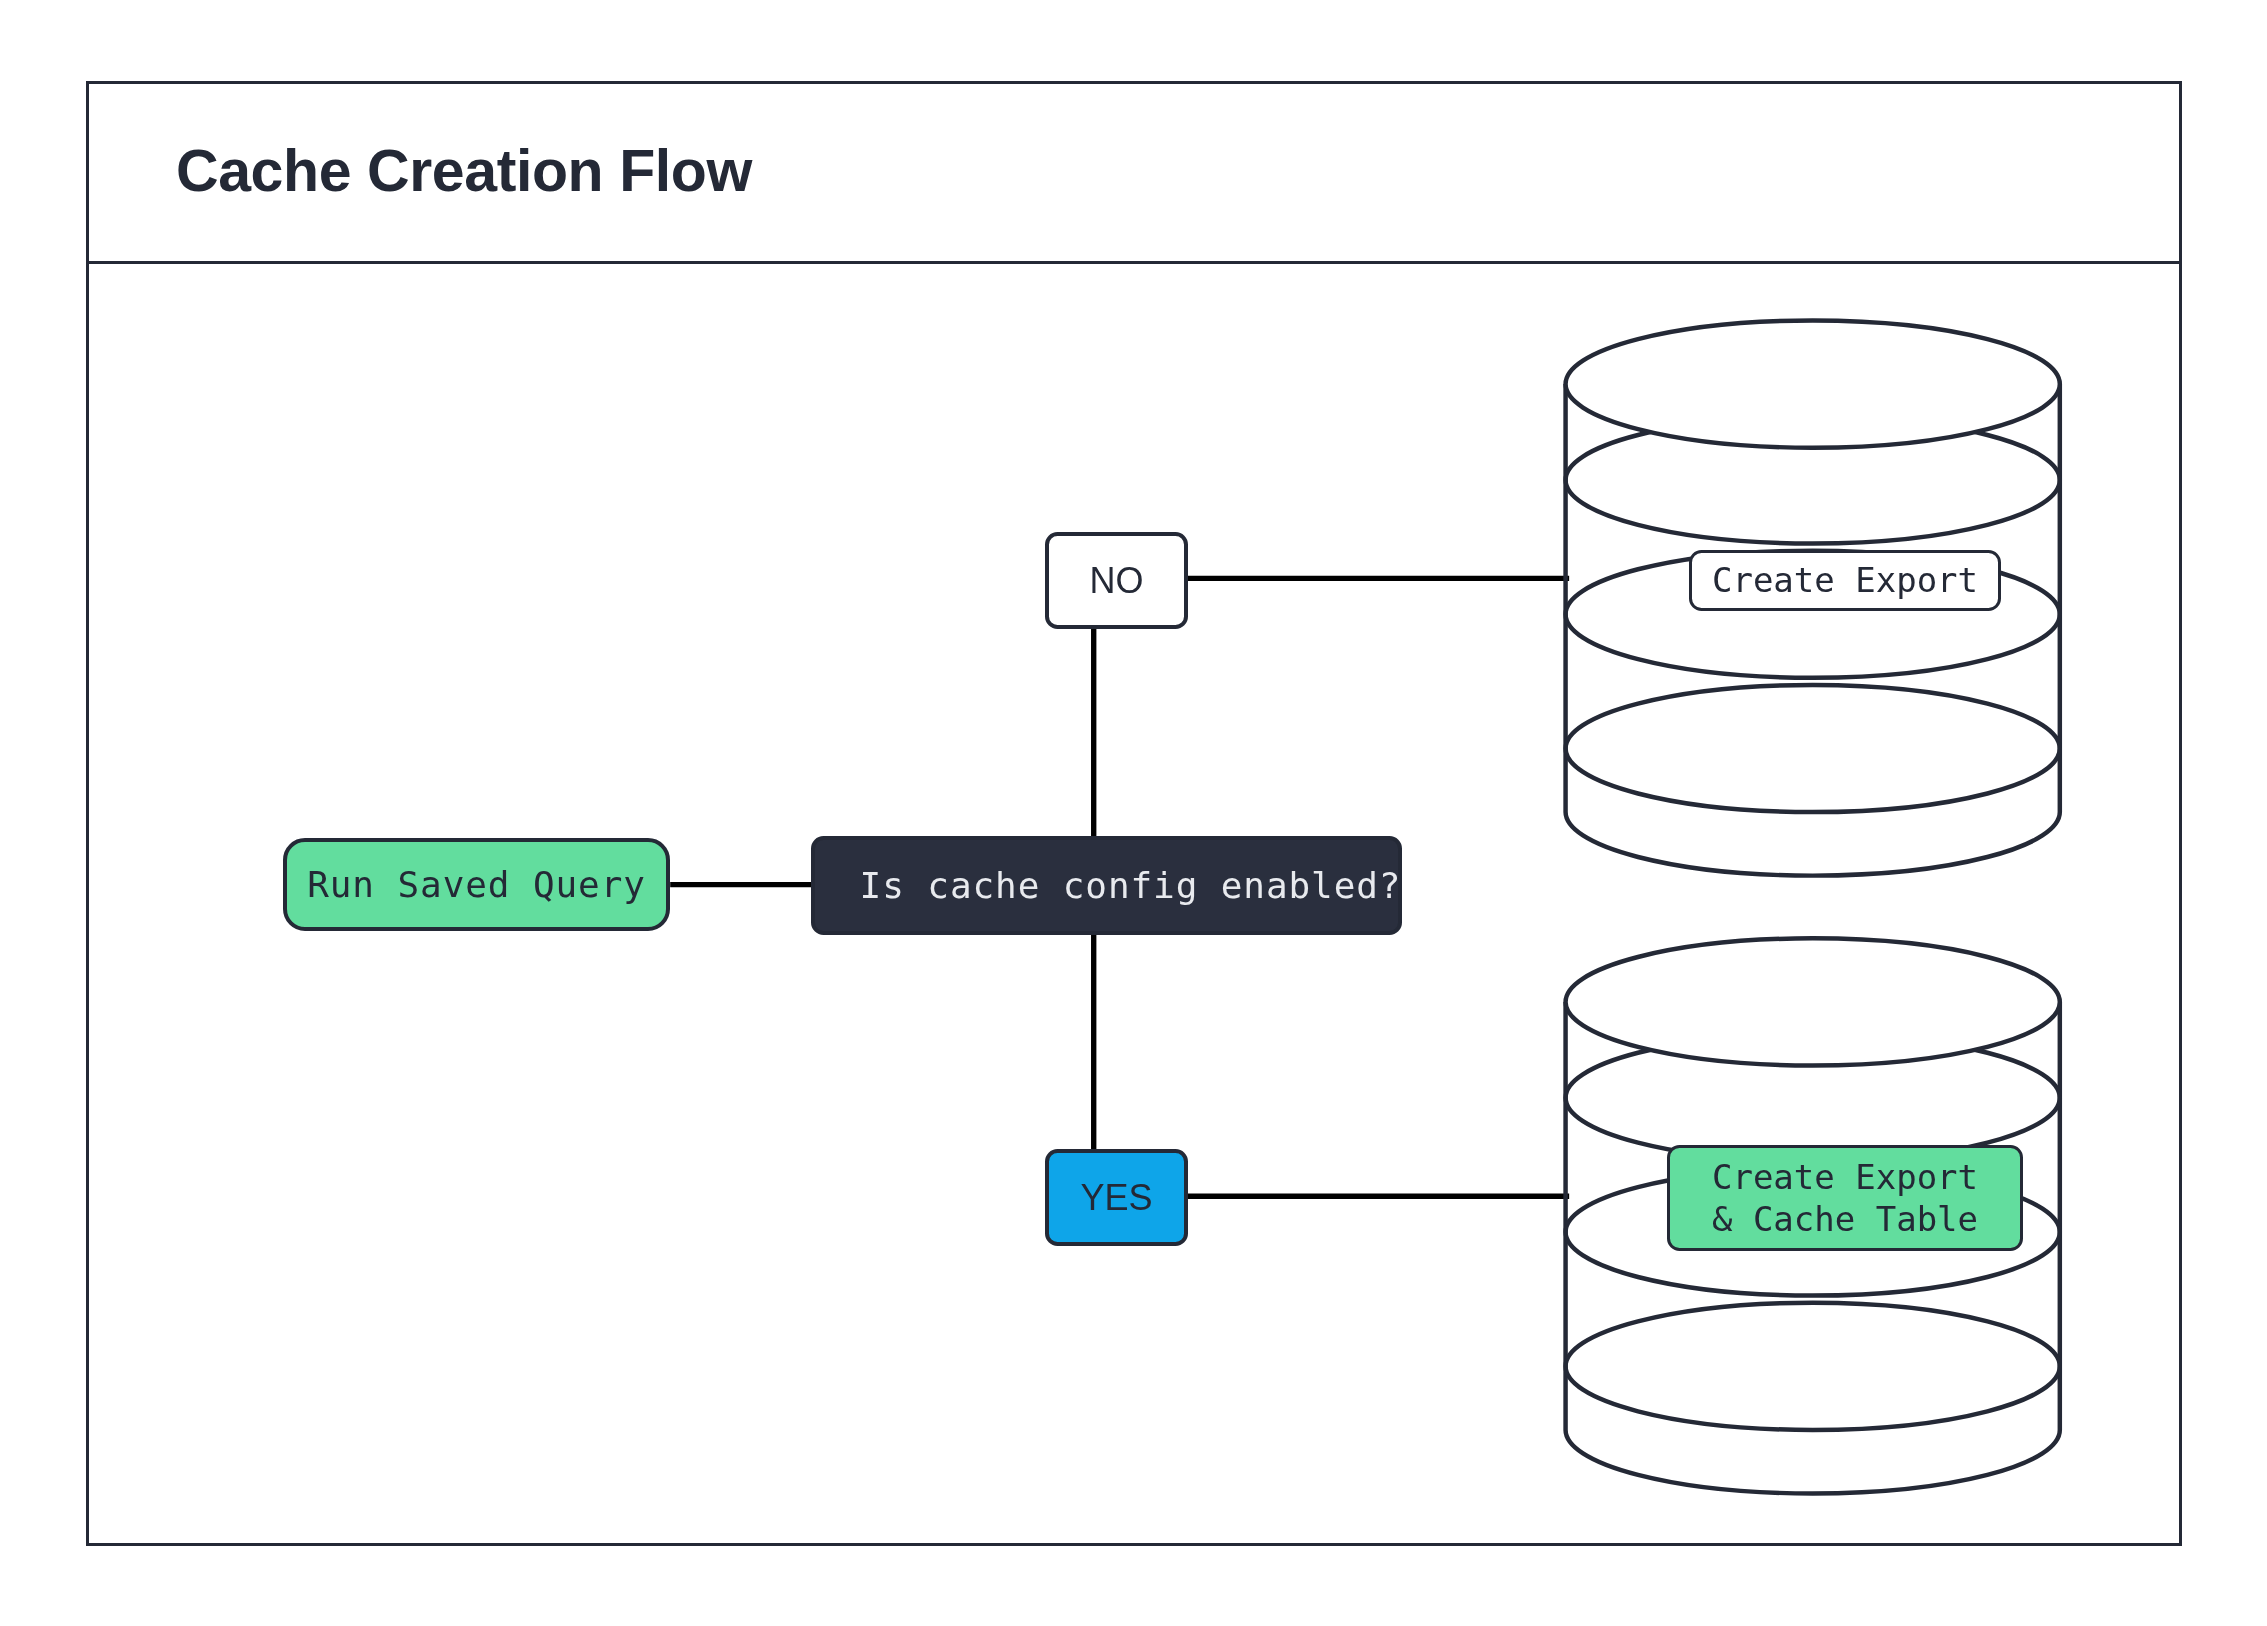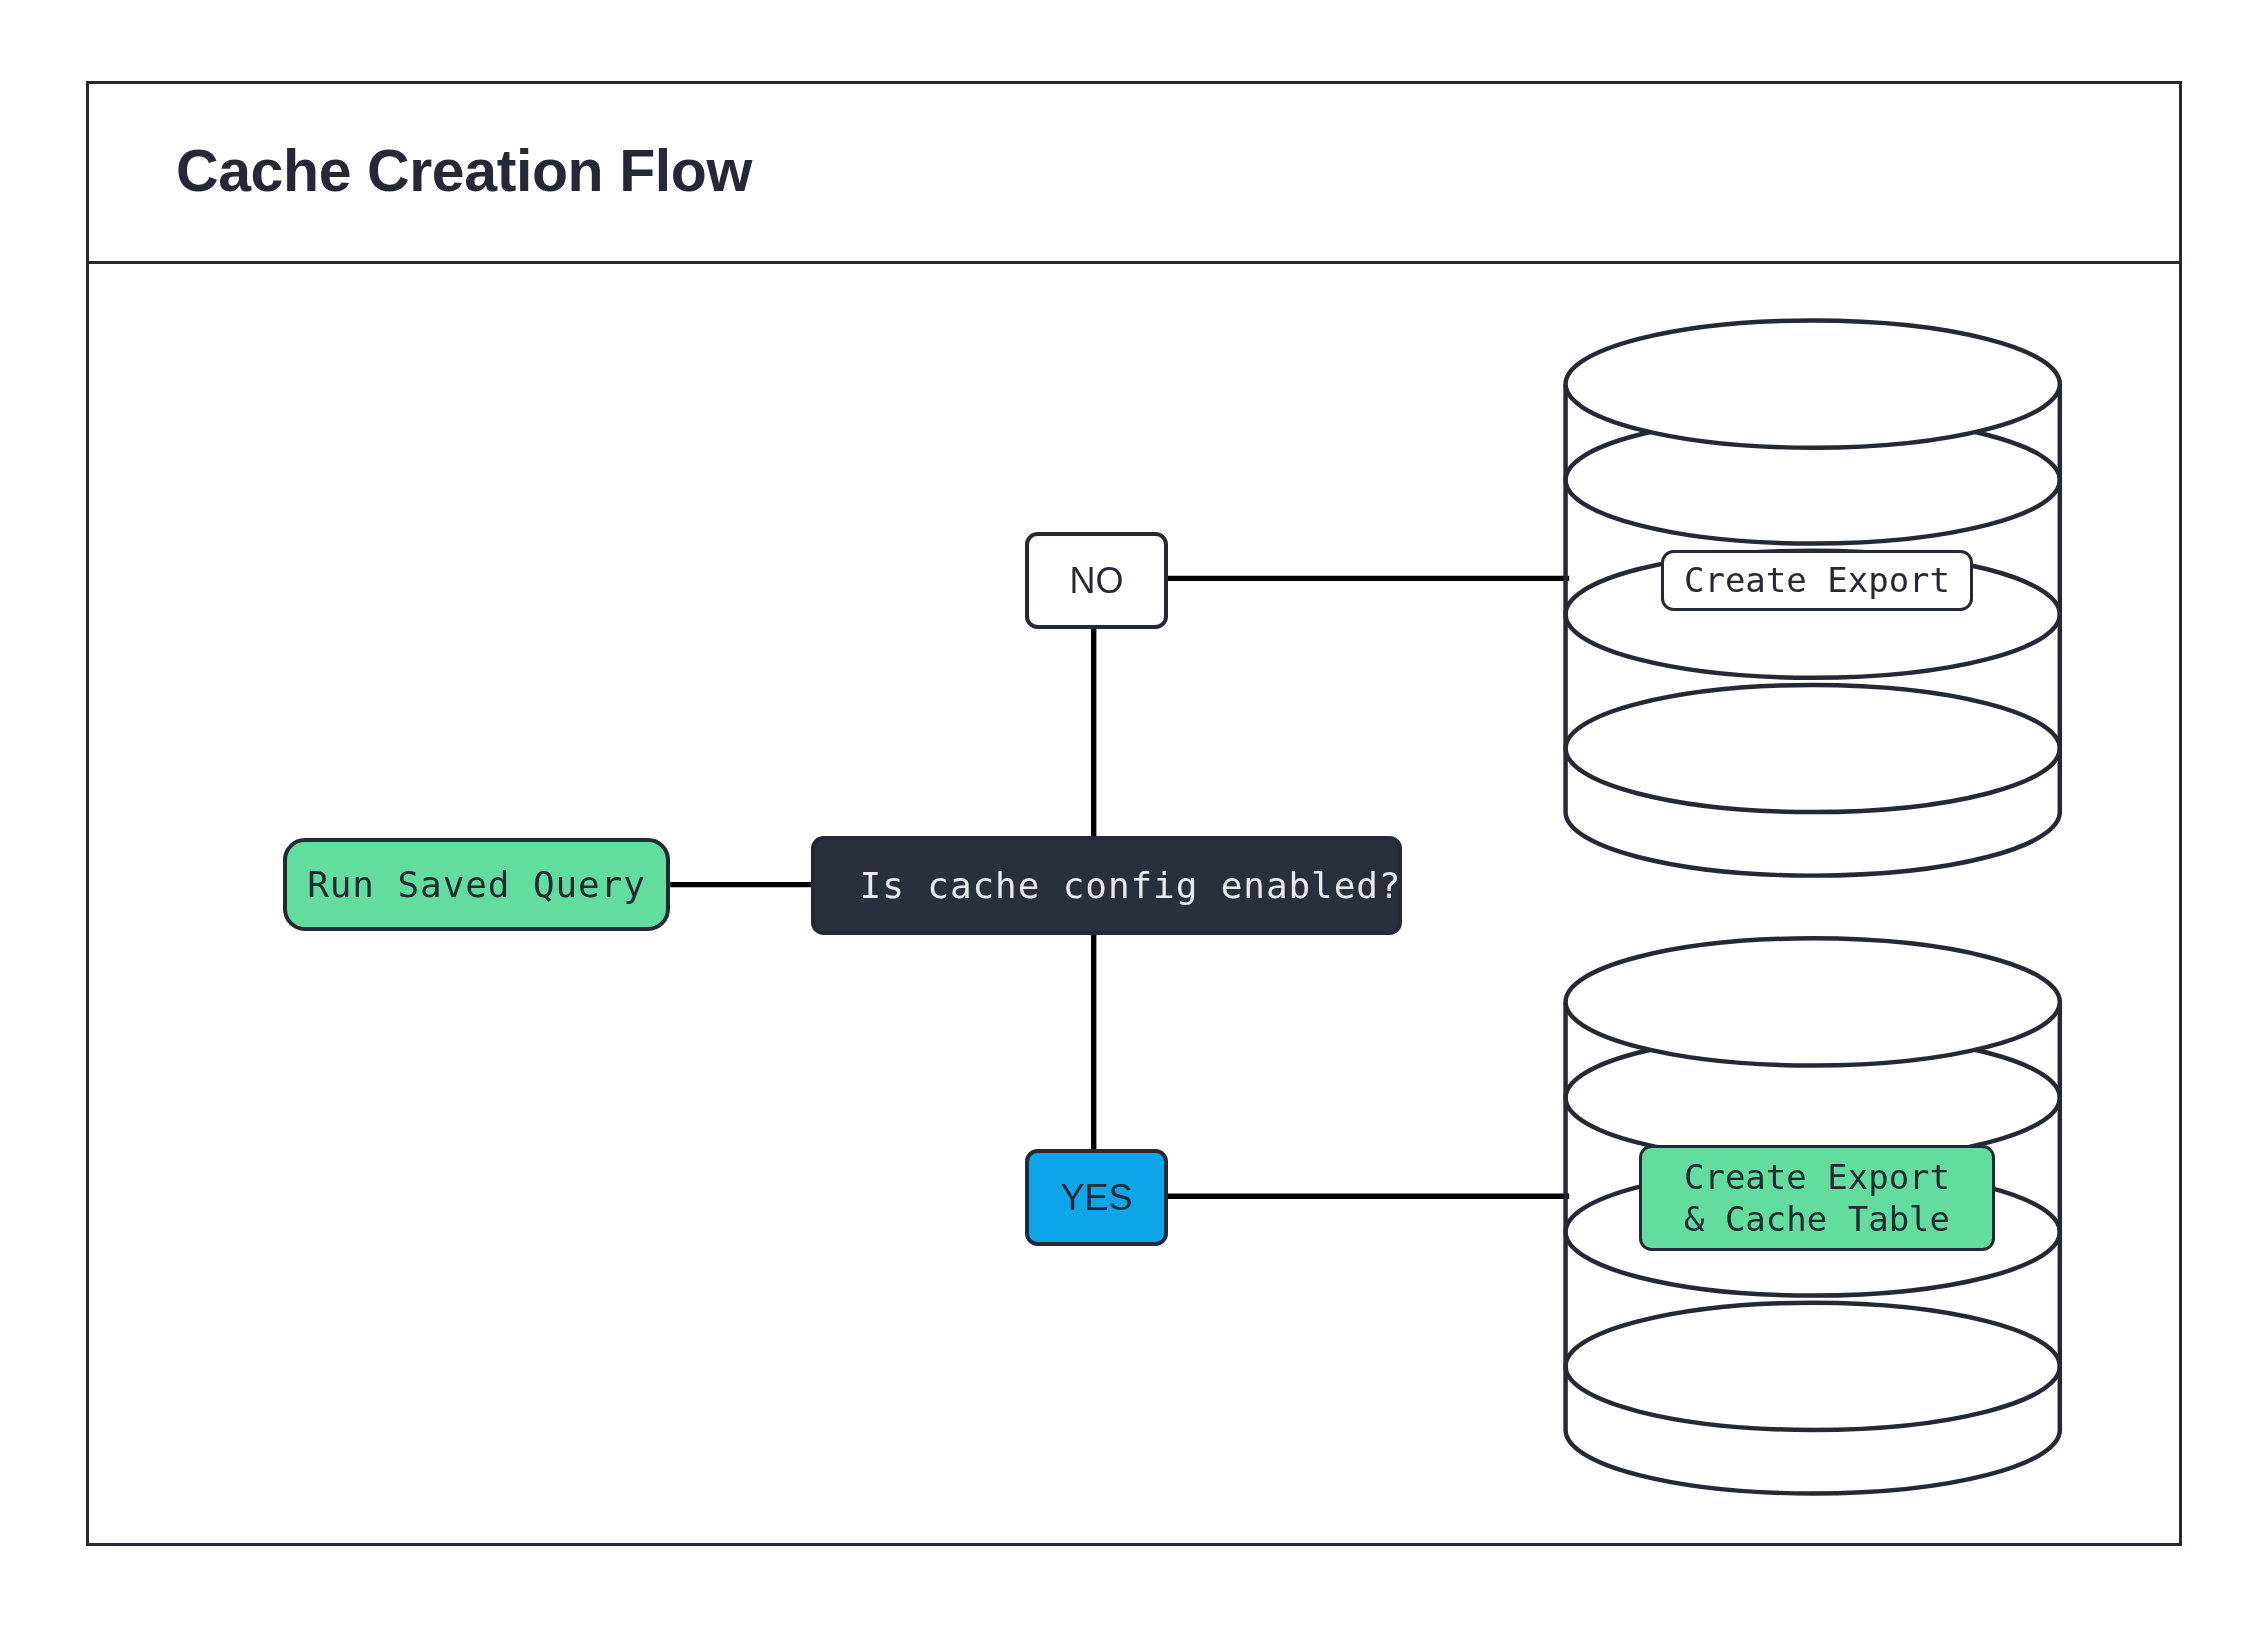--- a/index.html
+++ b/index.html
@@ -102,20 +102,21 @@
     box-sizing: border-box;
     border: 4.5px solid #242936;
     border-radius: 12.5px;
     display: flex;
     align-items: center;
     justify-content: center;
     font-family: "Liberation Sans", sans-serif;
     font-size: 36px;
     color: #242936;
     white-space: pre;
+    margin-left: 20px;
   }
 
   .edge-label-no  { background: #ffffff; }
   .edge-label-yes { background: #0ea5e9; }
 
   
   .db-label {
     position: absolute;
     box-sizing: border-box;
     border: 3.6px solid #242936;
@@ -123,20 +124,21 @@
     display: flex;
     flex-direction: column;
     align-items: center;
     justify-content: center;
     font-family: "DejaVu Sans Mono", "Liberation Mono", monospace;
     font-size: 34px;
     line-height: 1.25;
     color: #242936;
     white-space: pre;
     text-align: center;
+    margin-left: 28px;
   }
   .db-label-plain  { background: #ffffff; }
   .db-label-accent { background: #62DD9E; }
 </style>
 </head>
 <body>
 
 <div id="canvas">
 
   <div class="frame"></div>

